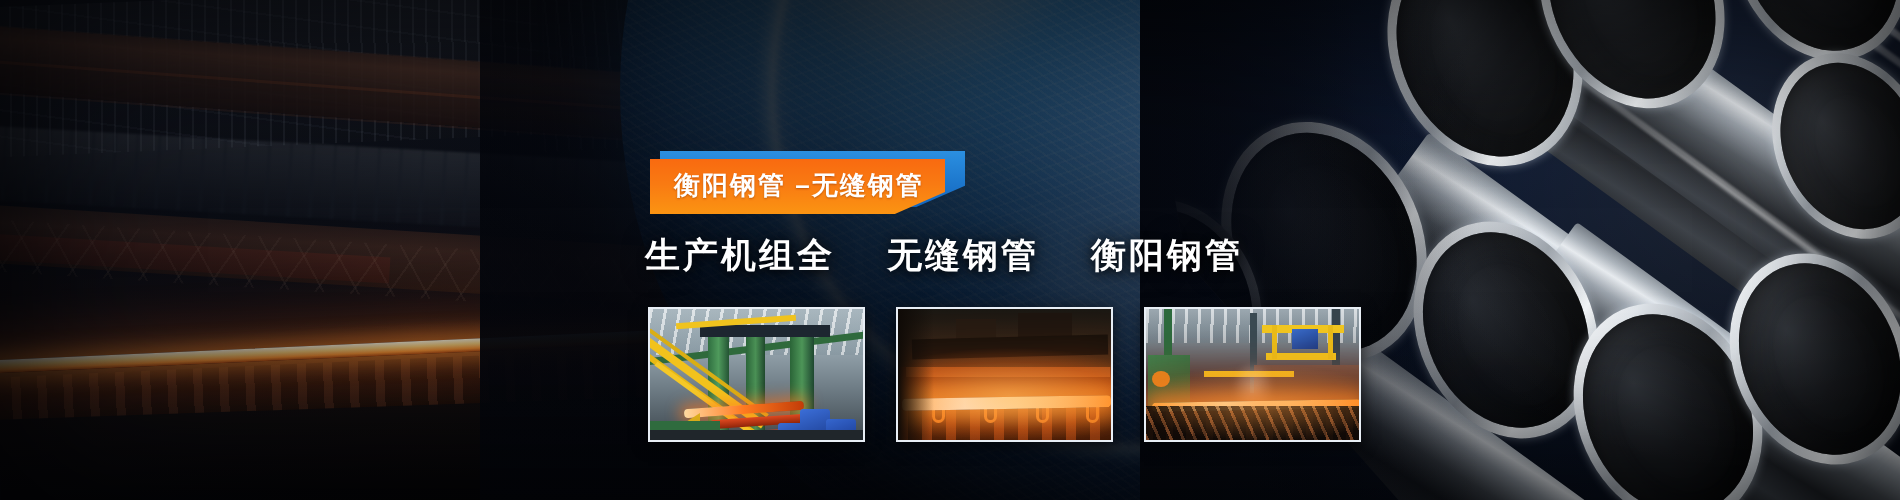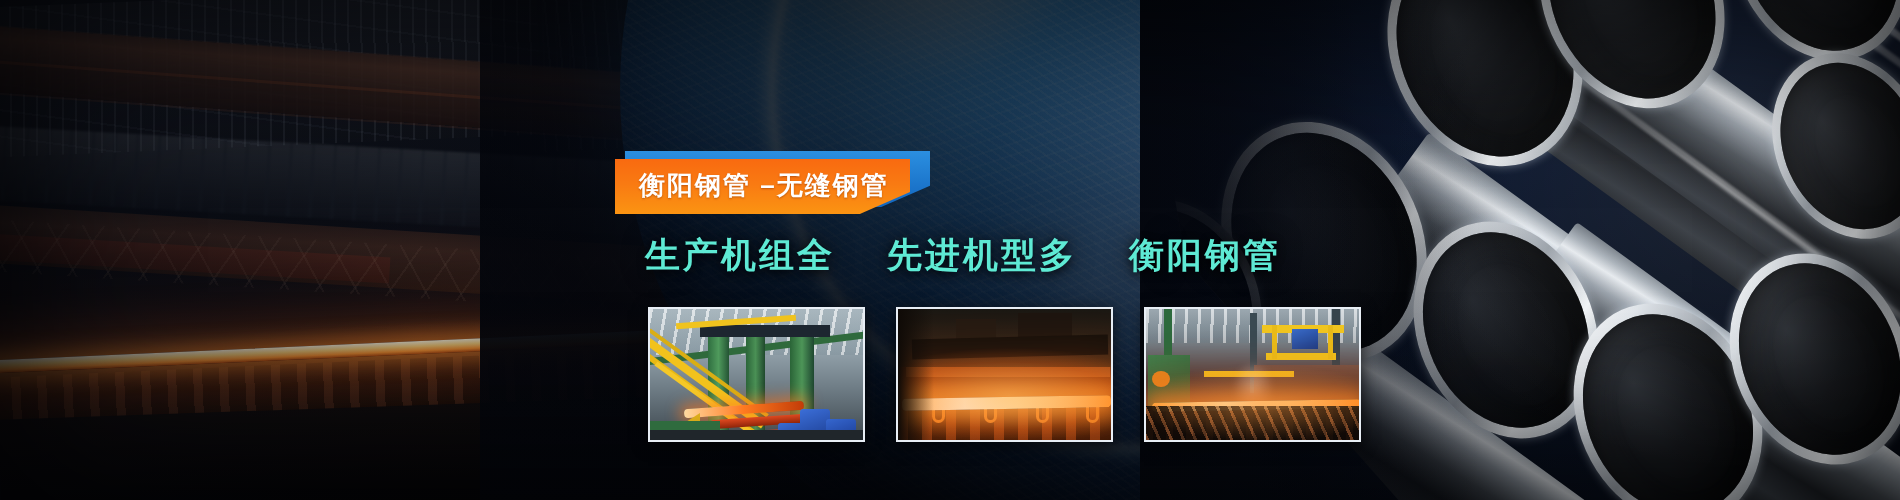--- a/index.html
+++ b/index.html
@@ -248,21 +248,21 @@
     position:absolute; inset:0;
     box-shadow:inset 0 0 140px 40px rgba(0,0,0,.62);
     pointer-events:none;
   }
 
   
   .content{ position:absolute; inset:0; }
 
   
   .tag-group{
-    position:absolute; left:615px; top:159px;
+    position:absolute; left:650px; top:159px;
     width:310px; height:56px;
   }
   .tag-blue{
     position:absolute; left:10px; top:-8px;
     width:305px; height:56px;
     background:linear-gradient(180deg,#2b8fe0,#1266bf);
     clip-path:polygon(0 0, 100% 0, 100% 62%, 84% 100%, 0 100%);
   }
   .tag-orange{
     position:absolute; left:0; top:0;
@@ -283,21 +283,21 @@
     margin-top:-4px;
   }
 
   
   .headline{
     position:absolute; left:645px; top:237px;
     display:flex; align-items:baseline;
     white-space:nowrap;
   }
   .headline .hl{
-    color:#5eead4;
+    color:#ffffff;
     font-size:35px;
     font-weight:700;
     letter-spacing:3px;
     line-height:1;
     text-shadow:0 2px 9px rgba(0,0,0,.85), 0 0 24px rgba(0,0,0,.6);
   }
   .headline .gap{ width:52px; display:inline-block; }
 
   
   .thumbs{
@@ -474,21 +474,21 @@
     <div class="tag-group">
       <div class="tag-blue"></div>
       <div class="tag-orange">
         <span class="tag-text">衡阳钢管 –无缝钢管</span>
       </div>
     </div>
 
     <div class="headline">
       <span class="hl">生产机组全</span>
       <span class="gap"></span>
-      <span class="hl">先进机型多</span>
+      <span class="hl">无缝钢管</span>
       <span class="gap"></span>
       <span class="hl">衡阳钢管</span>
     </div>
 
     <div class="thumbs">
 
       <div class="thumb">
         <div class="thumb-inner">
           <div class="t1-sky"></div>
             <div class="t1-roof"></div>

